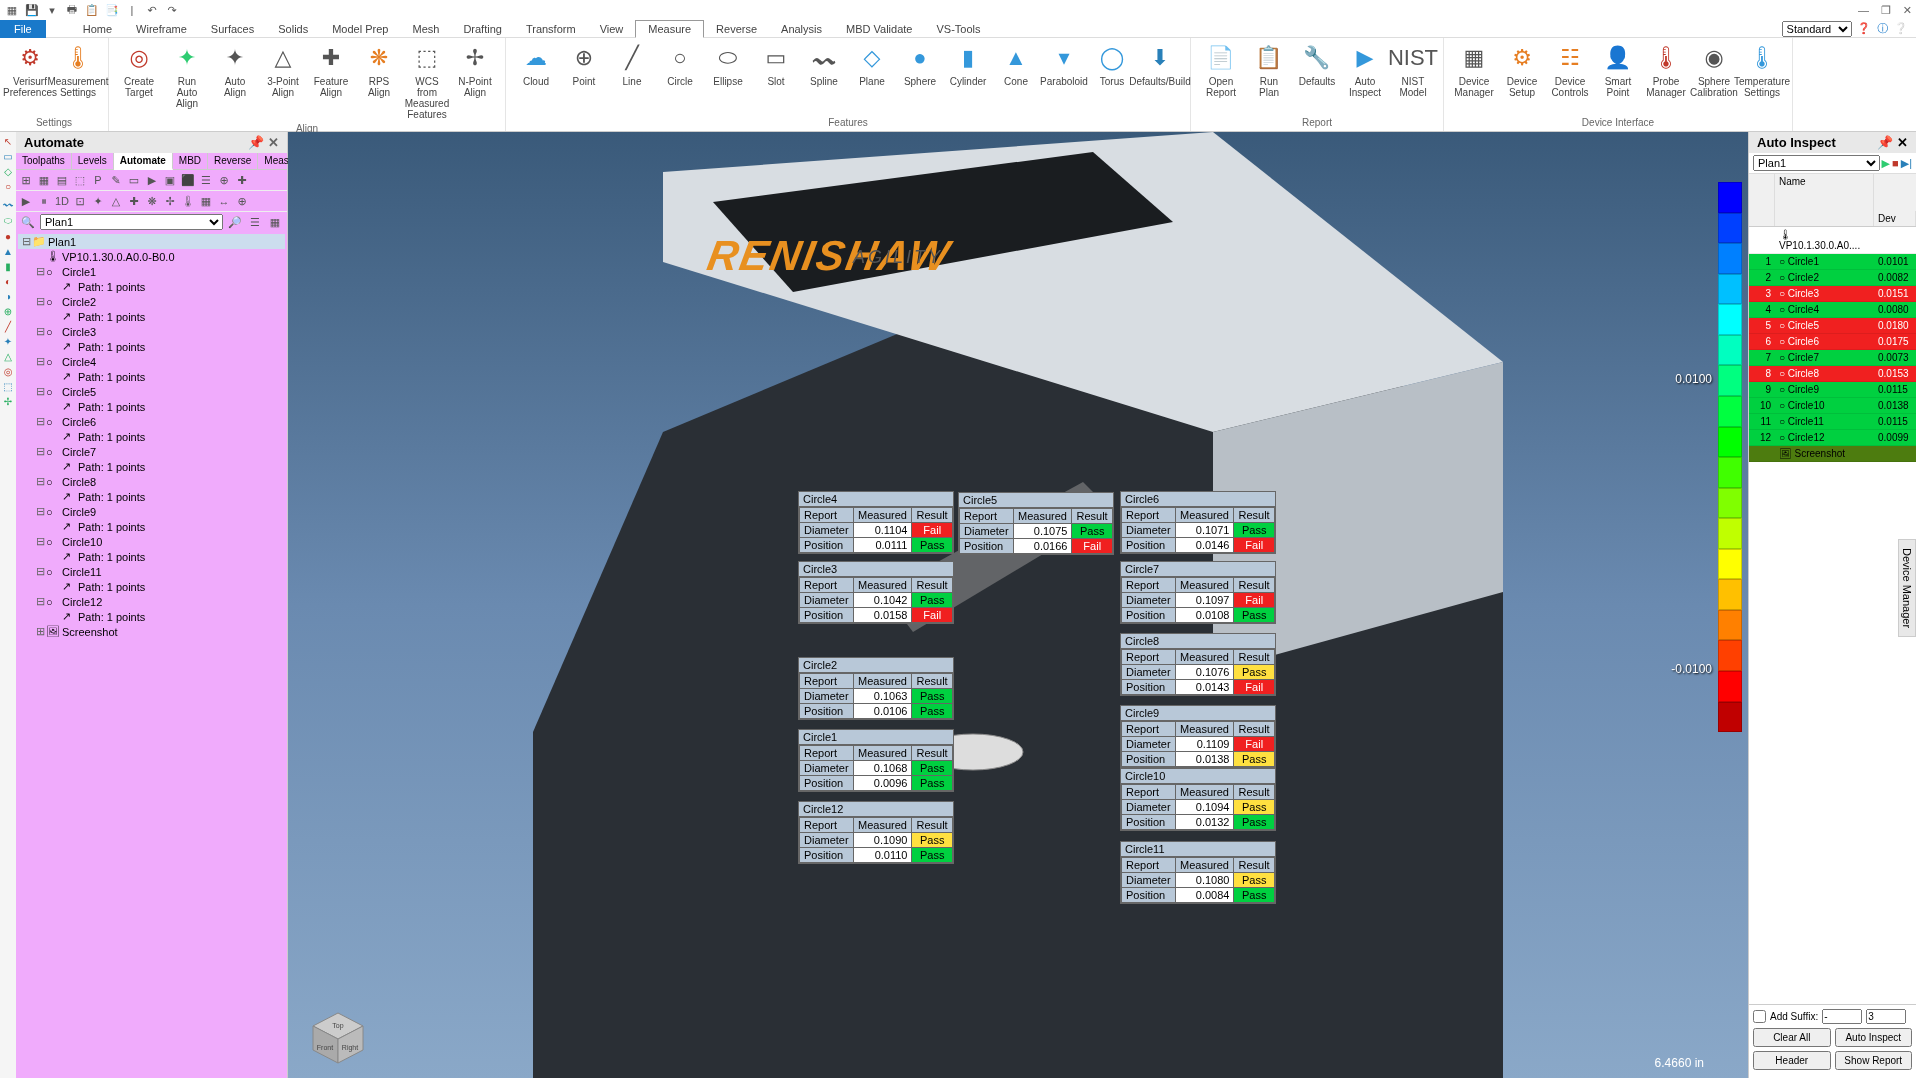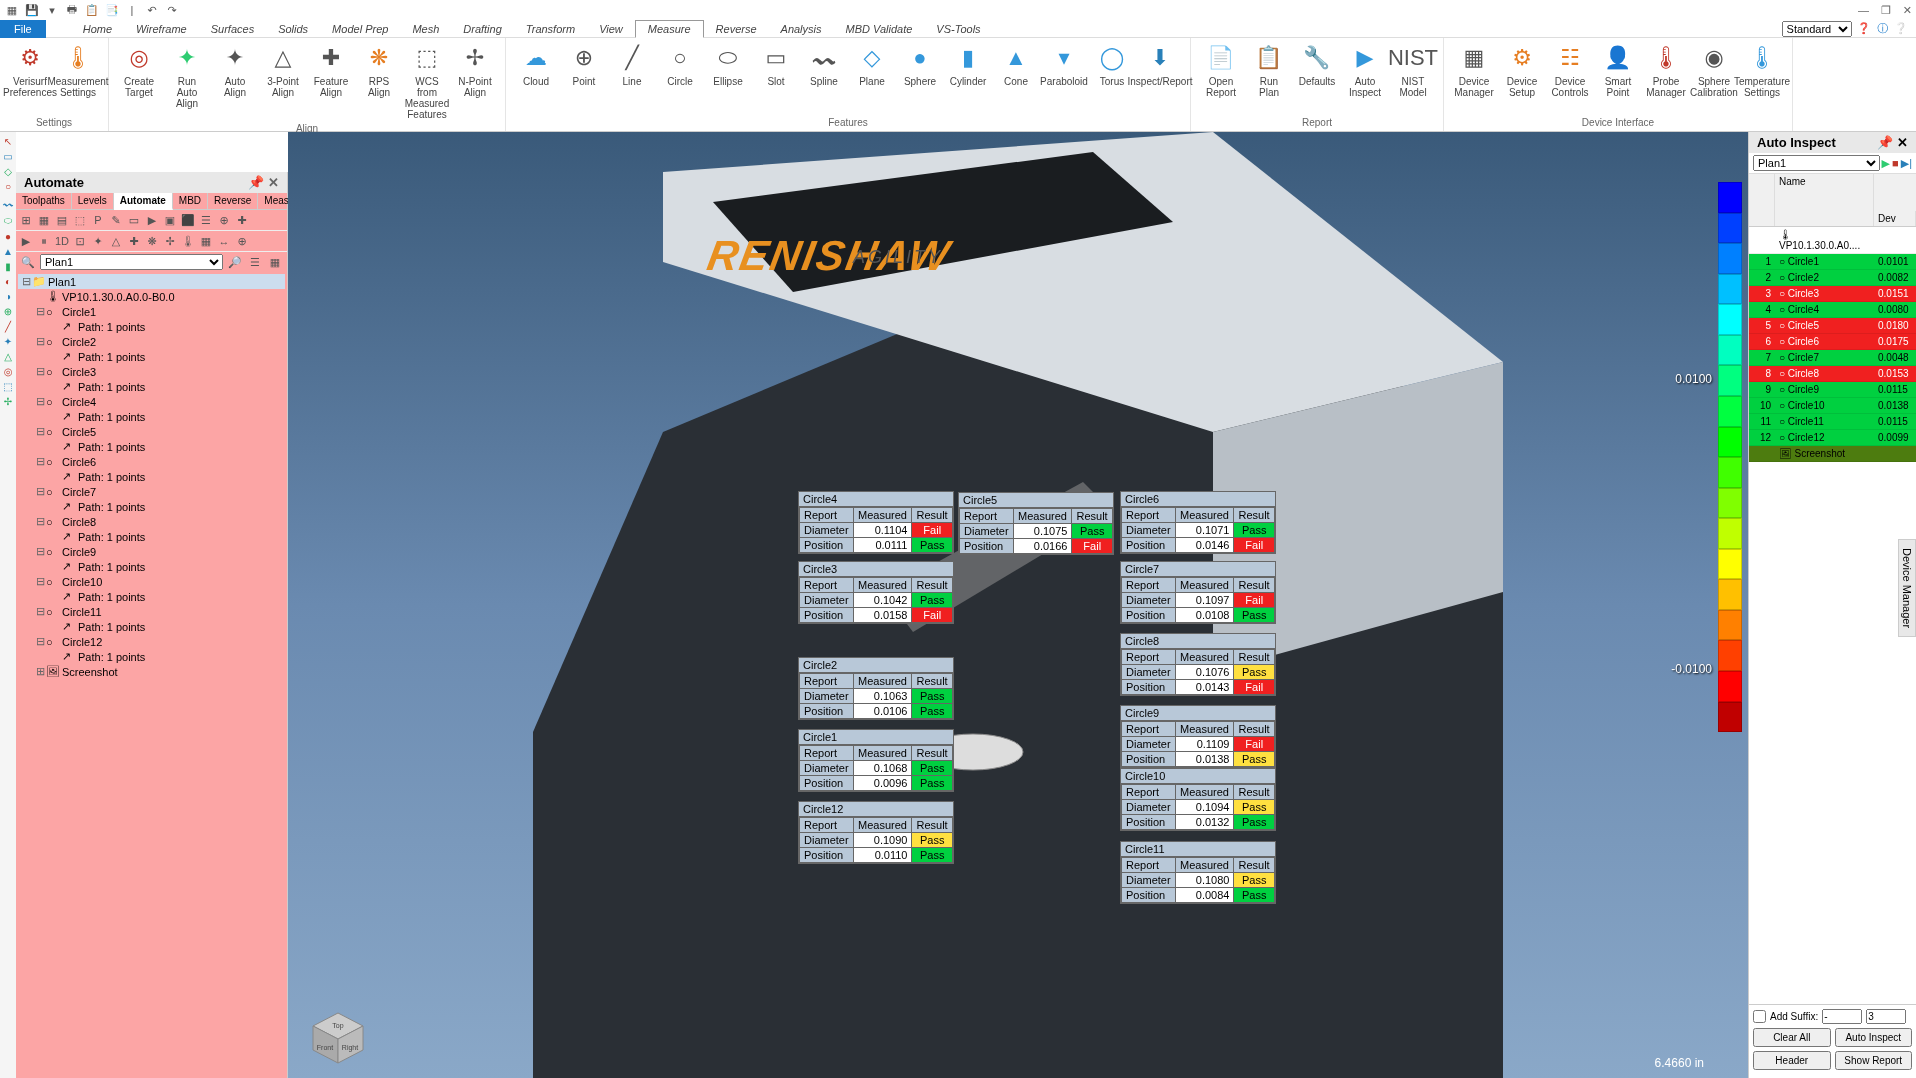--- a/index.html
+++ b/index.html
@@ -3,34 +3,34 @@
 <meta charset="utf-8">
 <style>
 * { margin: 0; padding: 0; box-sizing: border-box; font-family: 'Segoe UI', Tahoma, sans-serif; }
 body { width: 1916px; height: 1078px; overflow: hidden; background: #fff; font-size: 11px; }
 .titlebar { height: 20px; background: #fff; display: flex; align-items: center; padding: 0 4px; }
 .titlebar-icons { display: flex; gap: 4px; }
 .titlebar-icons span { width: 16px; height: 16px; display: inline-flex; align-items: center; justify-content: center; color: #555; cursor: pointer; }
 .titlebar-right { margin-left: auto; display: flex; gap: 12px; color: #666; }
 .menubar { height: 18px; display: flex; align-items: center; background: #fff; border-bottom: 1px solid #ddd; gap: 25px; }
 .file-tab { background: #1979ca; color: #fff; padding: 2px 14px; height: 18px; display: flex; align-items: center; }
-.menu-item { padding: 2px 12px; color: #444; cursor: pointer; font-style: italic; }
+.menu-item { padding: 2px 12px; color: #444; cursor: pointer; }
 .menu-item.active { border: 1px solid #999; border-bottom: 1px solid #fff; background: #fff; margin-bottom: -1px; }
 .menubar-right { margin-left: auto; display: flex; align-items: center; gap: 6px; padding-right: 8px; }
 .menubar-right select { font-size: 11px; width: 70px; }
 .ribbon { height: 94px; display: flex; border-bottom: 1px solid #ccc; }
 .ribbon-group { display: flex; flex-direction: column; align-items: center; border-right: 1px solid #e5e5e5; padding: 2px 6px; }
 .ribbon-group-items { display: flex; flex: 1; align-items: flex-start; }
 .ribbon-group-label { font-size: 10px; color: #666; padding: 1px 0; }
 .ribbon-btn { display: flex; flex-direction: column; align-items: center; justify-content: flex-start; padding: 2px 4px; cursor: pointer; text-align: center; font-size: 10px; color: #444; width: 48px; }
 .ribbon-btn .icon { width: 32px; height: 32px; display: flex; align-items: center; justify-content: center; font-size: 22px; margin-bottom: 2px; }
 .ribbon-btn span { line-height: 11px; }
 .main-area { display: flex; height: calc(1078px - 20px - 18px - 94px); }
 .left-sidebar { width: 16px; background: #f5f5f5; display: flex; flex-direction: column; gap: 4px; padding-top: 4px; align-items: center; }
-.automate-panel { width: 272px; background: #fca5a5; border-right: 1px solid #ccc; display: flex; flex-direction: column; margin-top: 40px; }
+.automate-panel { width: 272px; background: #f0abfc; border-right: 1px solid #ccc; display: flex; flex-direction: column; }
 .panel-header { background: #e8e8e8; padding: 3px 8px; font-weight: bold; font-size: 13px; display: flex; align-items: center; }
 .panel-header .close { margin-left: auto; color: #666; }
 .panel-tabs { display: flex; border-bottom: 1px solid #ccc; font-size: 10px; }
 .panel-tab { padding: 2px 6px; border-right: 1px solid #ccc; cursor: pointer; }
 .panel-tab.active { background: #fff; border-bottom: 2px solid #fff; margin-bottom: -1px; font-weight: bold; }
 .panel-toolbar { display: flex; flex-wrap: wrap; gap: 2px; padding: 2px; border-bottom: 1px solid #eee; }
 .tb-icon { width: 16px; height: 16px; display: inline-flex; align-items: center; justify-content: center; font-size: 11px; color: #555; cursor: pointer; }
 .plan-row { display: flex; align-items: center; padding: 2px 4px; gap: 4px; }
 .plan-row select { flex: 1; font-size: 11px; }
 .tree { flex: 1; overflow: auto; padding: 2px; font-size: 11px; }
@@ -222,21 +222,21 @@
         <div class="ribbon-btn">
           <div class="icon" style="color: rgb(52, 152, 219);">▾</div>
           <span>Paraboloid</span>
         </div>
         <div class="ribbon-btn">
           <div class="icon" style="color: rgb(52, 152, 219);">◯</div>
           <span>Torus</span>
         </div>
         <div class="ribbon-btn">
           <div class="icon" style="color: rgb(41, 128, 185);">⬇</div>
-          <span>Inspect/Report</span>
+          <span>Defaults/Build</span>
         </div>
       </div>
       <div class="ribbon-group-label">Features</div>
     </div>
     <div class="ribbon-group">
       <div class="ribbon-group-items">
         <div class="ribbon-btn">
           <div class="icon" style="color: rgb(85, 85, 85);">📄</div>
           <span>Open</span>
           <span>Report</span>
@@ -772,21 +772,21 @@
             <div class="dev">0.0180</div>
           </div>
           <div class="ai-row red">
             <div class="num">6</div>
             <div class="name">○ Circle6</div>
             <div class="dev">0.0175</div>
           </div>
           <div class="ai-row green">
             <div class="num">7</div>
             <div class="name">○ Circle7</div>
-            <div class="dev">0.0048</div>
+            <div class="dev">0.0073</div>
           </div>
           <div class="ai-row red">
             <div class="num">8</div>
             <div class="name">○ Circle8</div>
             <div class="dev">0.0153</div>
           </div>
           <div class="ai-row green">
             <div class="num">9</div>
             <div class="name">○ Circle9</div>
             <div class="dev">0.0115</div>

